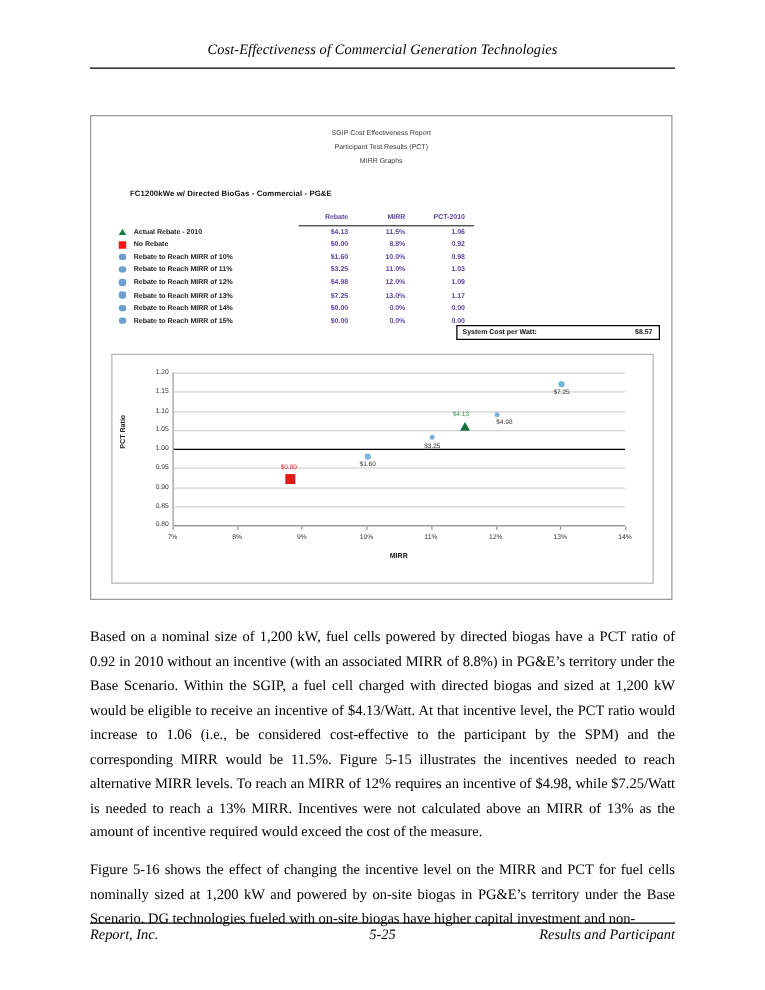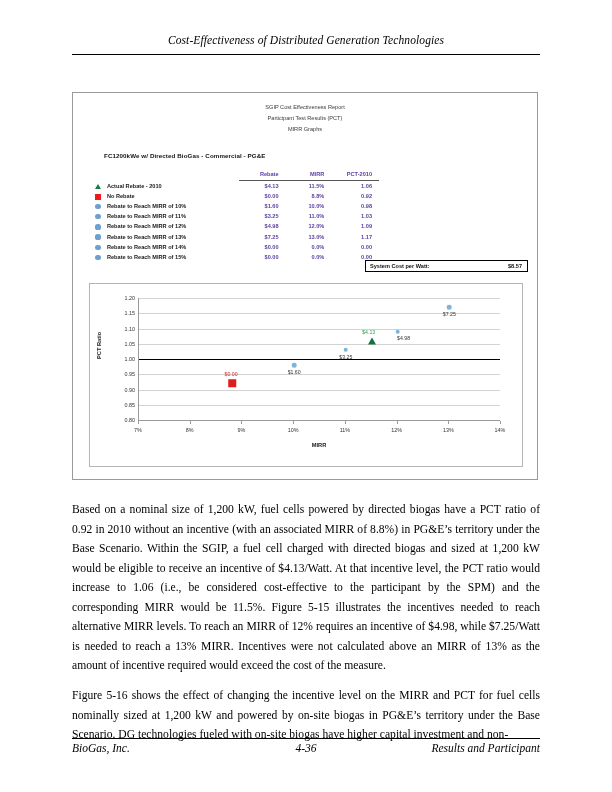--- a/index.html
+++ b/index.html
@@ -311,21 +311,21 @@
   }
   .footer .f-left   { position: absolute; left: 0; }
   .footer .f-center { position: absolute; left: 0; width: 468px; text-align: center; }
   .footer .f-right  { position: absolute; right: 0; }
 </style>
 </head>
 <body>
 
 <div class="page">
 
-  <div class="runhead">Cost-Effectiveness of Distributed Generation Technologies</div>
+  <div class="runhead">Cost-Effectiveness of Commercial Generation Technologies</div>
   <div class="runhead-rule"></div>
 
 
   <div class="fig-box">
 
     <div class="sgip-head">
       <div>SGIP Cost Effectiveness Report</div>
       <div>Participant Test Results (PCT)</div>
       <div>MIRR Graphs</div>
     </div>
@@ -462,18 +462,18 @@
       <div class="xlabel">MIRR</div>
     </div>
 
   </div>
 
   <div class="body-text" id="para1">Based on a nominal size of 1,200 kW, fuel cells powered by directed biogas have a PCT ratio of 0.92 in 2010 without an incentive (with an associated MIRR of 8.8%) in PG&amp;E’s territory under the Base Scenario.  Within the SGIP, a fuel cell charged with directed biogas and sized at 1,200 kW would be eligible to receive an incentive of $4.13/Watt.  At that incentive level, the PCT ratio would increase to 1.06 (i.e., be considered cost-effective to the participant by the SPM) and the corresponding MIRR would be 11.5%.  Figure 5-15 illustrates the incentives needed to reach alternative MIRR levels.  To reach an MIRR of 12% requires an incentive of $4.98, while $7.25/Watt is needed to reach a 13% MIRR.  Incentives were not calculated above an MIRR of 13% as the amount of incentive required would exceed the cost of the measure.</div>
   <div class="body-text" id="para2">Figure 5-16 shows the effect of changing the incentive level on the MIRR and PCT for fuel cells nominally sized at 1,200 kW and powered by on-site biogas in PG&amp;E’s territory under the Base Scenario.  DG technologies fueled with on-site biogas have higher capital investment and non-</div>
 
   <div class="foot-rule"></div>
   <div class="footer">
-    <span class="f-left">BioGas, Inc.</span>
-    <span class="f-center">4-36</span>
+    <span class="f-left">Report, Inc.</span>
+    <span class="f-center">5-25</span>
     <span class="f-right">Results and Participant</span>
   </div>
 
 </div>
 
 </body></html>

